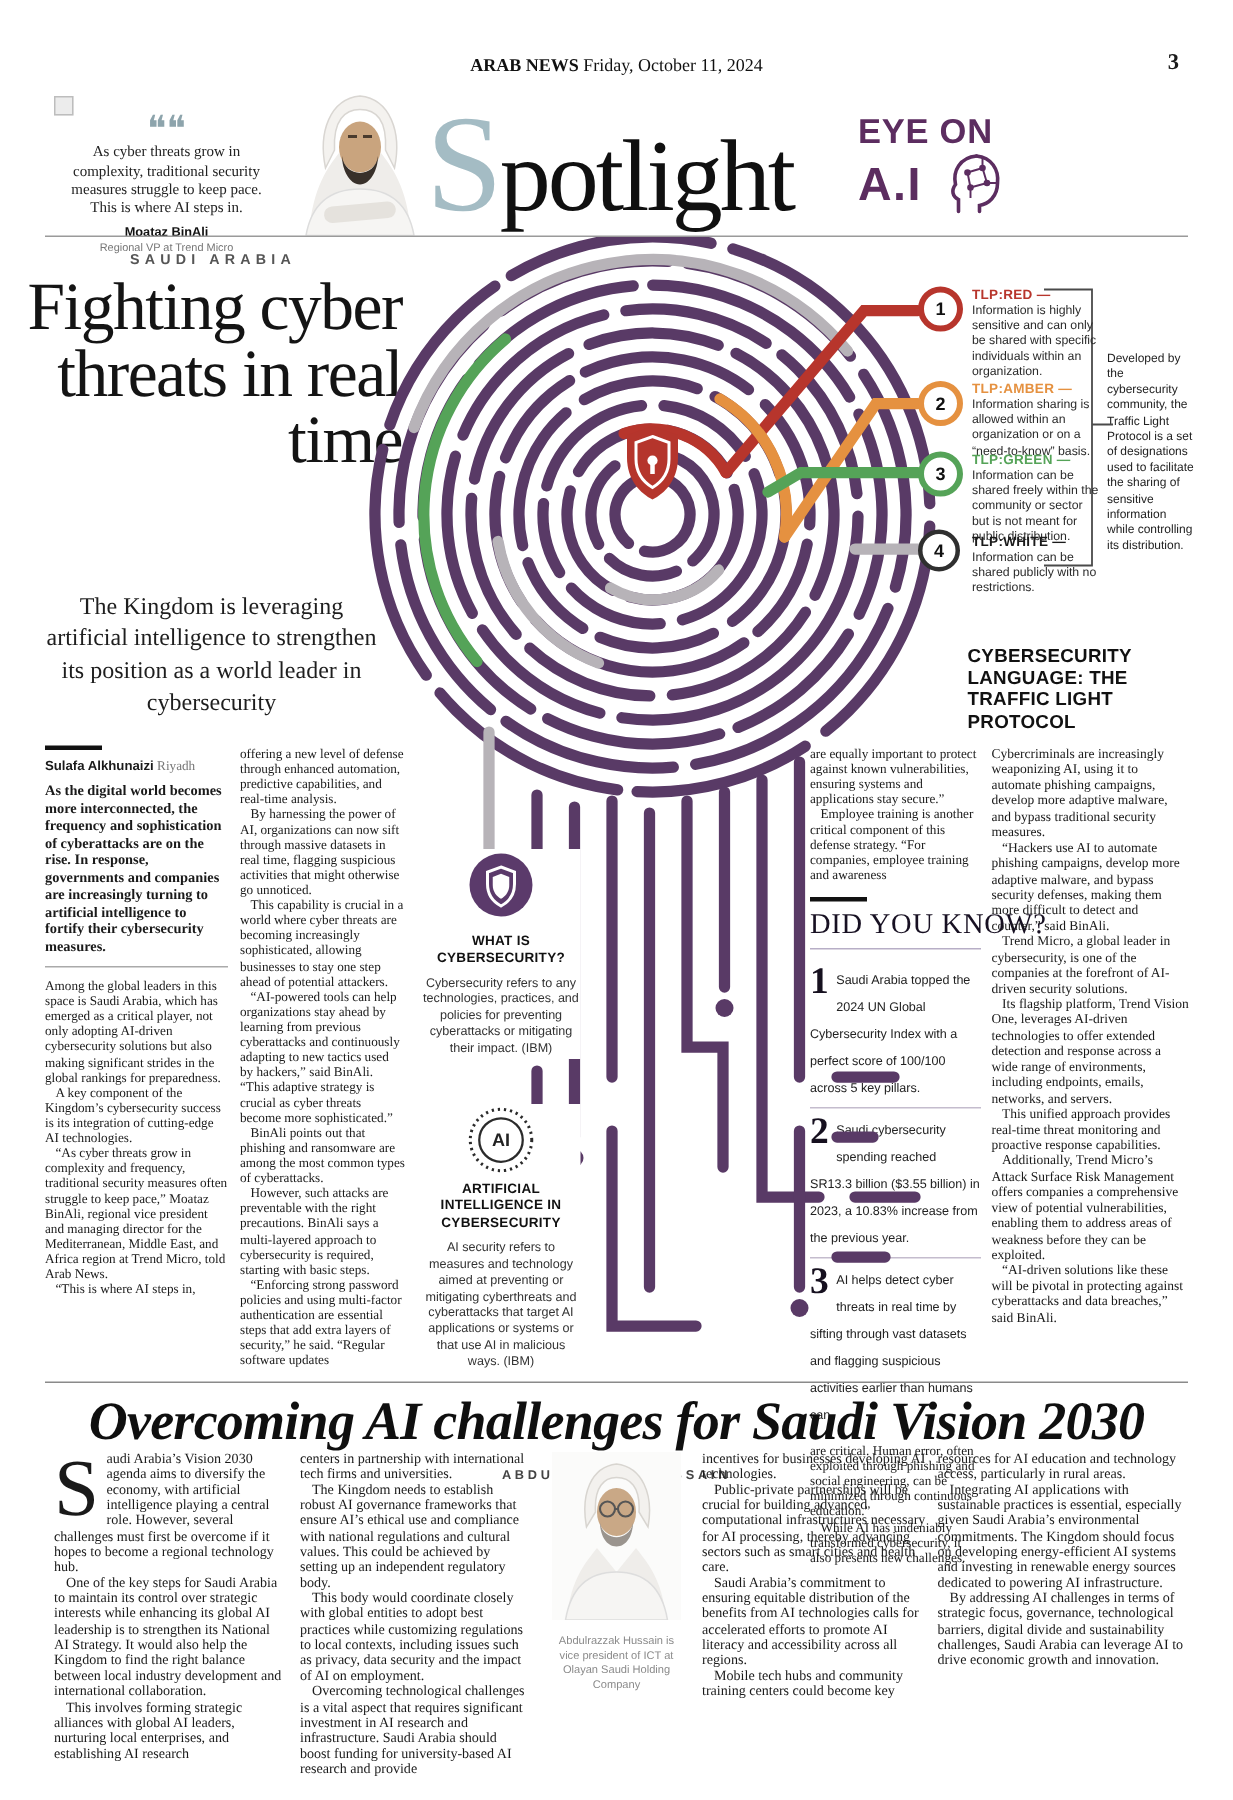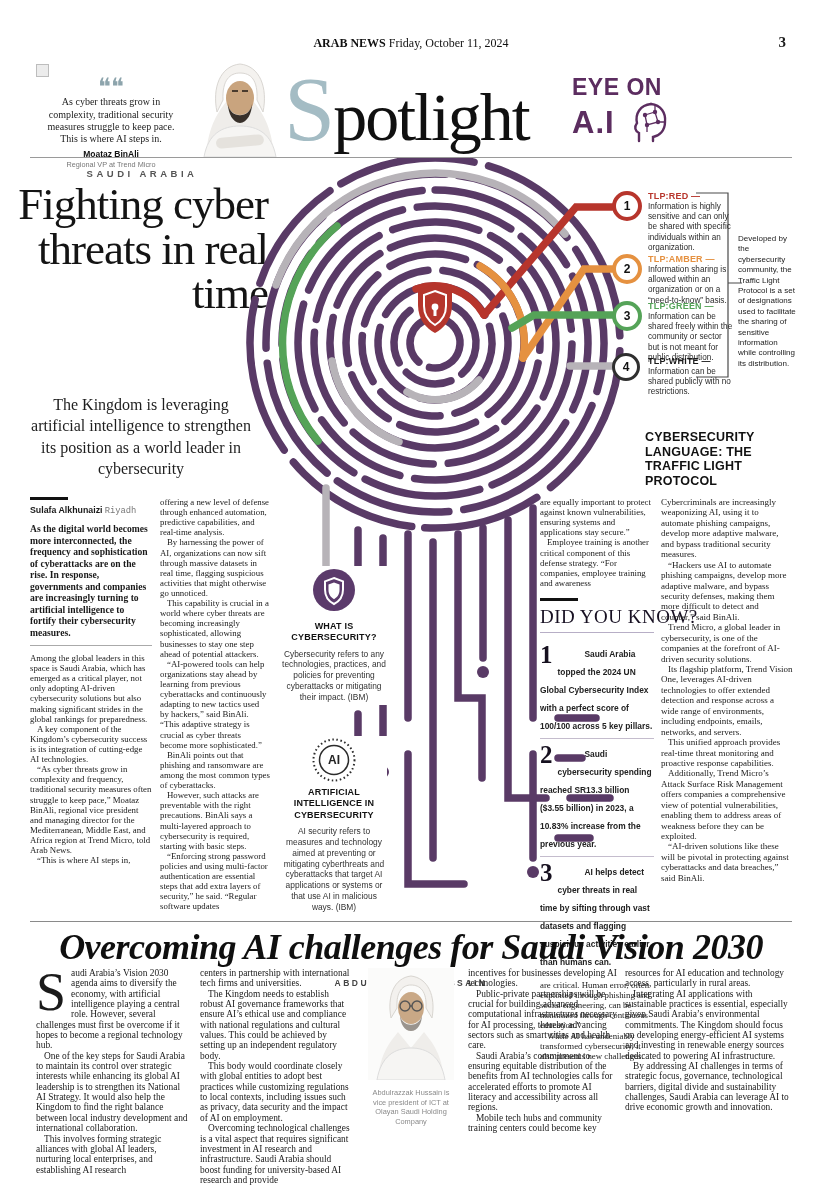--- a/index.html
+++ b/index.html
@@ -54,43 +54,43 @@
   .tlp-heading{top:430px;left:645px;width:114px;font-size:12.5px;line-height:1.16;font-weight:900;
                color:#111;letter-spacing:.2px;}
   
   .colA{top:497px;left:30px;width:122px;}
   .colB{top:497px;left:160px;width:110px;}
   .colD{top:497px;left:540px;width:114px;}
   .colE{top:497px;left:661px;width:132px;}
   .top-rule{width:38px;border-top:3px solid #111;margin-bottom:5px;}
   .byline{font-size:8.8px;margin-bottom:7px;}
   .byline b{font-family:"Liberation Sans",sans-serif;}
-  .byline .loc{color:#777;font-family:Liberation Mono, monospace;}
+  .byline .loc{color:#777;font-family:Liberation Serif, serif;}
   .lede p{font-size:9.6px;font-weight:bold;line-height:1.2;margin:0 0 3px 0;}
   .thin-rule{border-top:1px solid #aaa;margin:7px 0;}
   .bodytxt p{font-size:8.8px;line-height:1.15;margin:0 0 0 0;text-indent:7px;}
   .bodytxt p:first-child{text-indent:0;}
   .colE .bodytxt p{font-size:9px;line-height:1.16;}
   
   .ibox{left:281px;width:106px;background:#fff;text-align:center;z-index:2;padding:2px 0;}
   .ib1{top:566px;} .ib2{top:736px;}
   .ibox-title{font-size:9px;font-weight:900;line-height:1.25;color:#111;margin-top:5px;letter-spacing:.2px;}
   .ibox-text{font-size:8.4px;line-height:1.3;color:#333;margin-top:5px;}
   .icon-circle{width:44px;height:44px;margin:0 auto;}
   
   .dyk{margin-top:10px;}
   .dyk-toprule{width:38px;border-top:3px solid #111;margin-bottom:5px;}
   .dyk-head{font-size:19px;letter-spacing:.5px;color:#171022;border-bottom:1px solid #b7aec6;
             padding-bottom:4px;margin-bottom:6px;white-space:nowrap;}
   .fact{overflow:hidden;padding:4px 0 5px 0;}
   .fact + .fact{border-top:1px solid #c4bccd;}
   .fact-num{float:left;font-size:25px;font-weight:900;line-height:.9;margin:1px 5px 0 0;color:#16101f;
             font-family:"Liberation Serif",serif;}
-  .fact-text{font-size:8.4px;font-weight:bold;line-height:1.24;color:#222;
-             font-family:"Liberation Sans",sans-serif;margin-left:27px;}
+  .fact-text{font-size:8.4px;font-weight:normal;line-height:1.24;color:#222;
+             font-family:"Liberation Sans",sans-serif;}
   
   .headline2{top:926px;left:0;right:0;text-align:center;font-size:36px;font-style:italic;
              font-weight:700;letter-spacing:-.5px;color:#0f0f0f;}
   .byline2{top:978px;left:0;right:0;text-align:center;font-family:"Liberation Sans",sans-serif;
            font-size:8.5px;font-weight:bold;letter-spacing:2.5px;color:#444;}
   .a2col{top:968px;}
   .c1{left:36px;width:154px;} .c2{left:200px;width:152px;} .c3{left:468px;width:150px;} .c4{left:625px;width:167px;}
   .a2col p{font-size:9.4px;line-height:1.1;margin:0;text-indent:8px;}
   .a2col p.first{text-indent:0;}
   .dropcap{float:left;font-size:54px;line-height:.78;padding:3px 5px 0 0;font-weight:400;}

